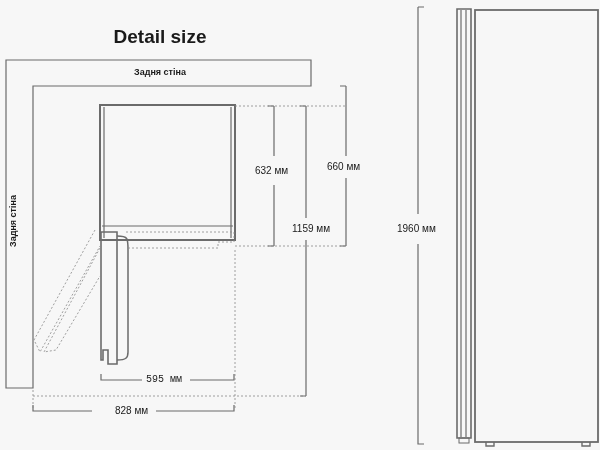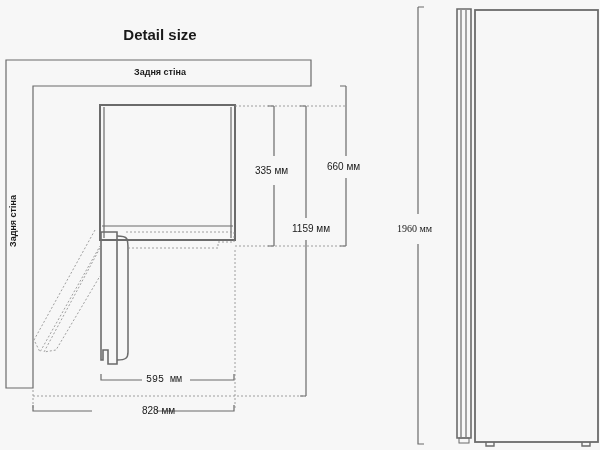--- a/index.html
+++ b/index.html
@@ -1,19 +1,19 @@
 <!DOCTYPE html>
 <html><head>
 <meta charset="utf-8">
 <style>
   html,body{margin:0;padding:0;background:#f7f7f7;}
   body{width:600px;height:450px;overflow:hidden;position:relative;font-family:"Liberation Sans",sans-serif;}
   svg{position:absolute;left:0;top:0;}
   .t{position:absolute;color:#1a1a1a;white-space:nowrap;font-family:"Liberation Sans",sans-serif;}
-  .title{font-weight:bold;font-size:15px;left:0;width:320px;text-align:center;top:26px;}
+  .title{font-weight:bold;font-size:19px;left:0;width:320px;text-align:center;top:26px;}
   .lbl{font-size:10px;}
   .wall{font-size:9px;font-weight:bold;}
 </style>
 </head>
 <body>
 
 <svg width="600" height="450" viewBox="0 0 600 450">
   <g fill="none" stroke="#6b6b6b" stroke-width="1.2">
 
     <path d="M6,60 H311 V86 H33 V388 H6 Z"></path>
@@ -49,18 +49,18 @@
     <line x1="235" y1="246" x2="346" y2="246"></line>
     <line x1="235" y1="250" x2="235" y2="410"></line>
     <line x1="33" y1="396" x2="306" y2="396"></line>
     <line x1="33" y1="390" x2="33" y2="410"></line>
   </g>
 </svg>
 
 <div class="t title">Detail size</div>
 <div class="t wall" style="left:0;width:320px;text-align:center;top:67px;">Задня стіна</div>
 <div class="t wall" style="left:-13px;top:216px;transform:rotate(-90deg);">Задня стіна</div>
-<div class="t lbl" style="left:255px;top:165px;">335 мм</div>
+<div class="t lbl" style="left:255px;top:165px;">632 мм</div>
 <div class="t lbl" style="left:327px;top:161px;text-align:right;">660 мм</div>
 <div class="t lbl" style="left:292px;top:223px;">1159 мм</div>
 <div class="t lbl" style="left:146px;top:374px;font-family:Liberation Mono, monospace;">595 мм</div>
-<div class="t lbl" style="left:115px;top:405px;margin-left:27px;">828 мм</div>
-<div class="t lbl" style="left:397px;top:223px;font-family:Liberation Serif, serif;">1960 мм</div>
+<div class="t lbl" style="left:115px;top:405px;">828 мм</div>
+<div class="t lbl" style="left:397px;top:223px;">1960 мм</div>
 
 </body></html>

